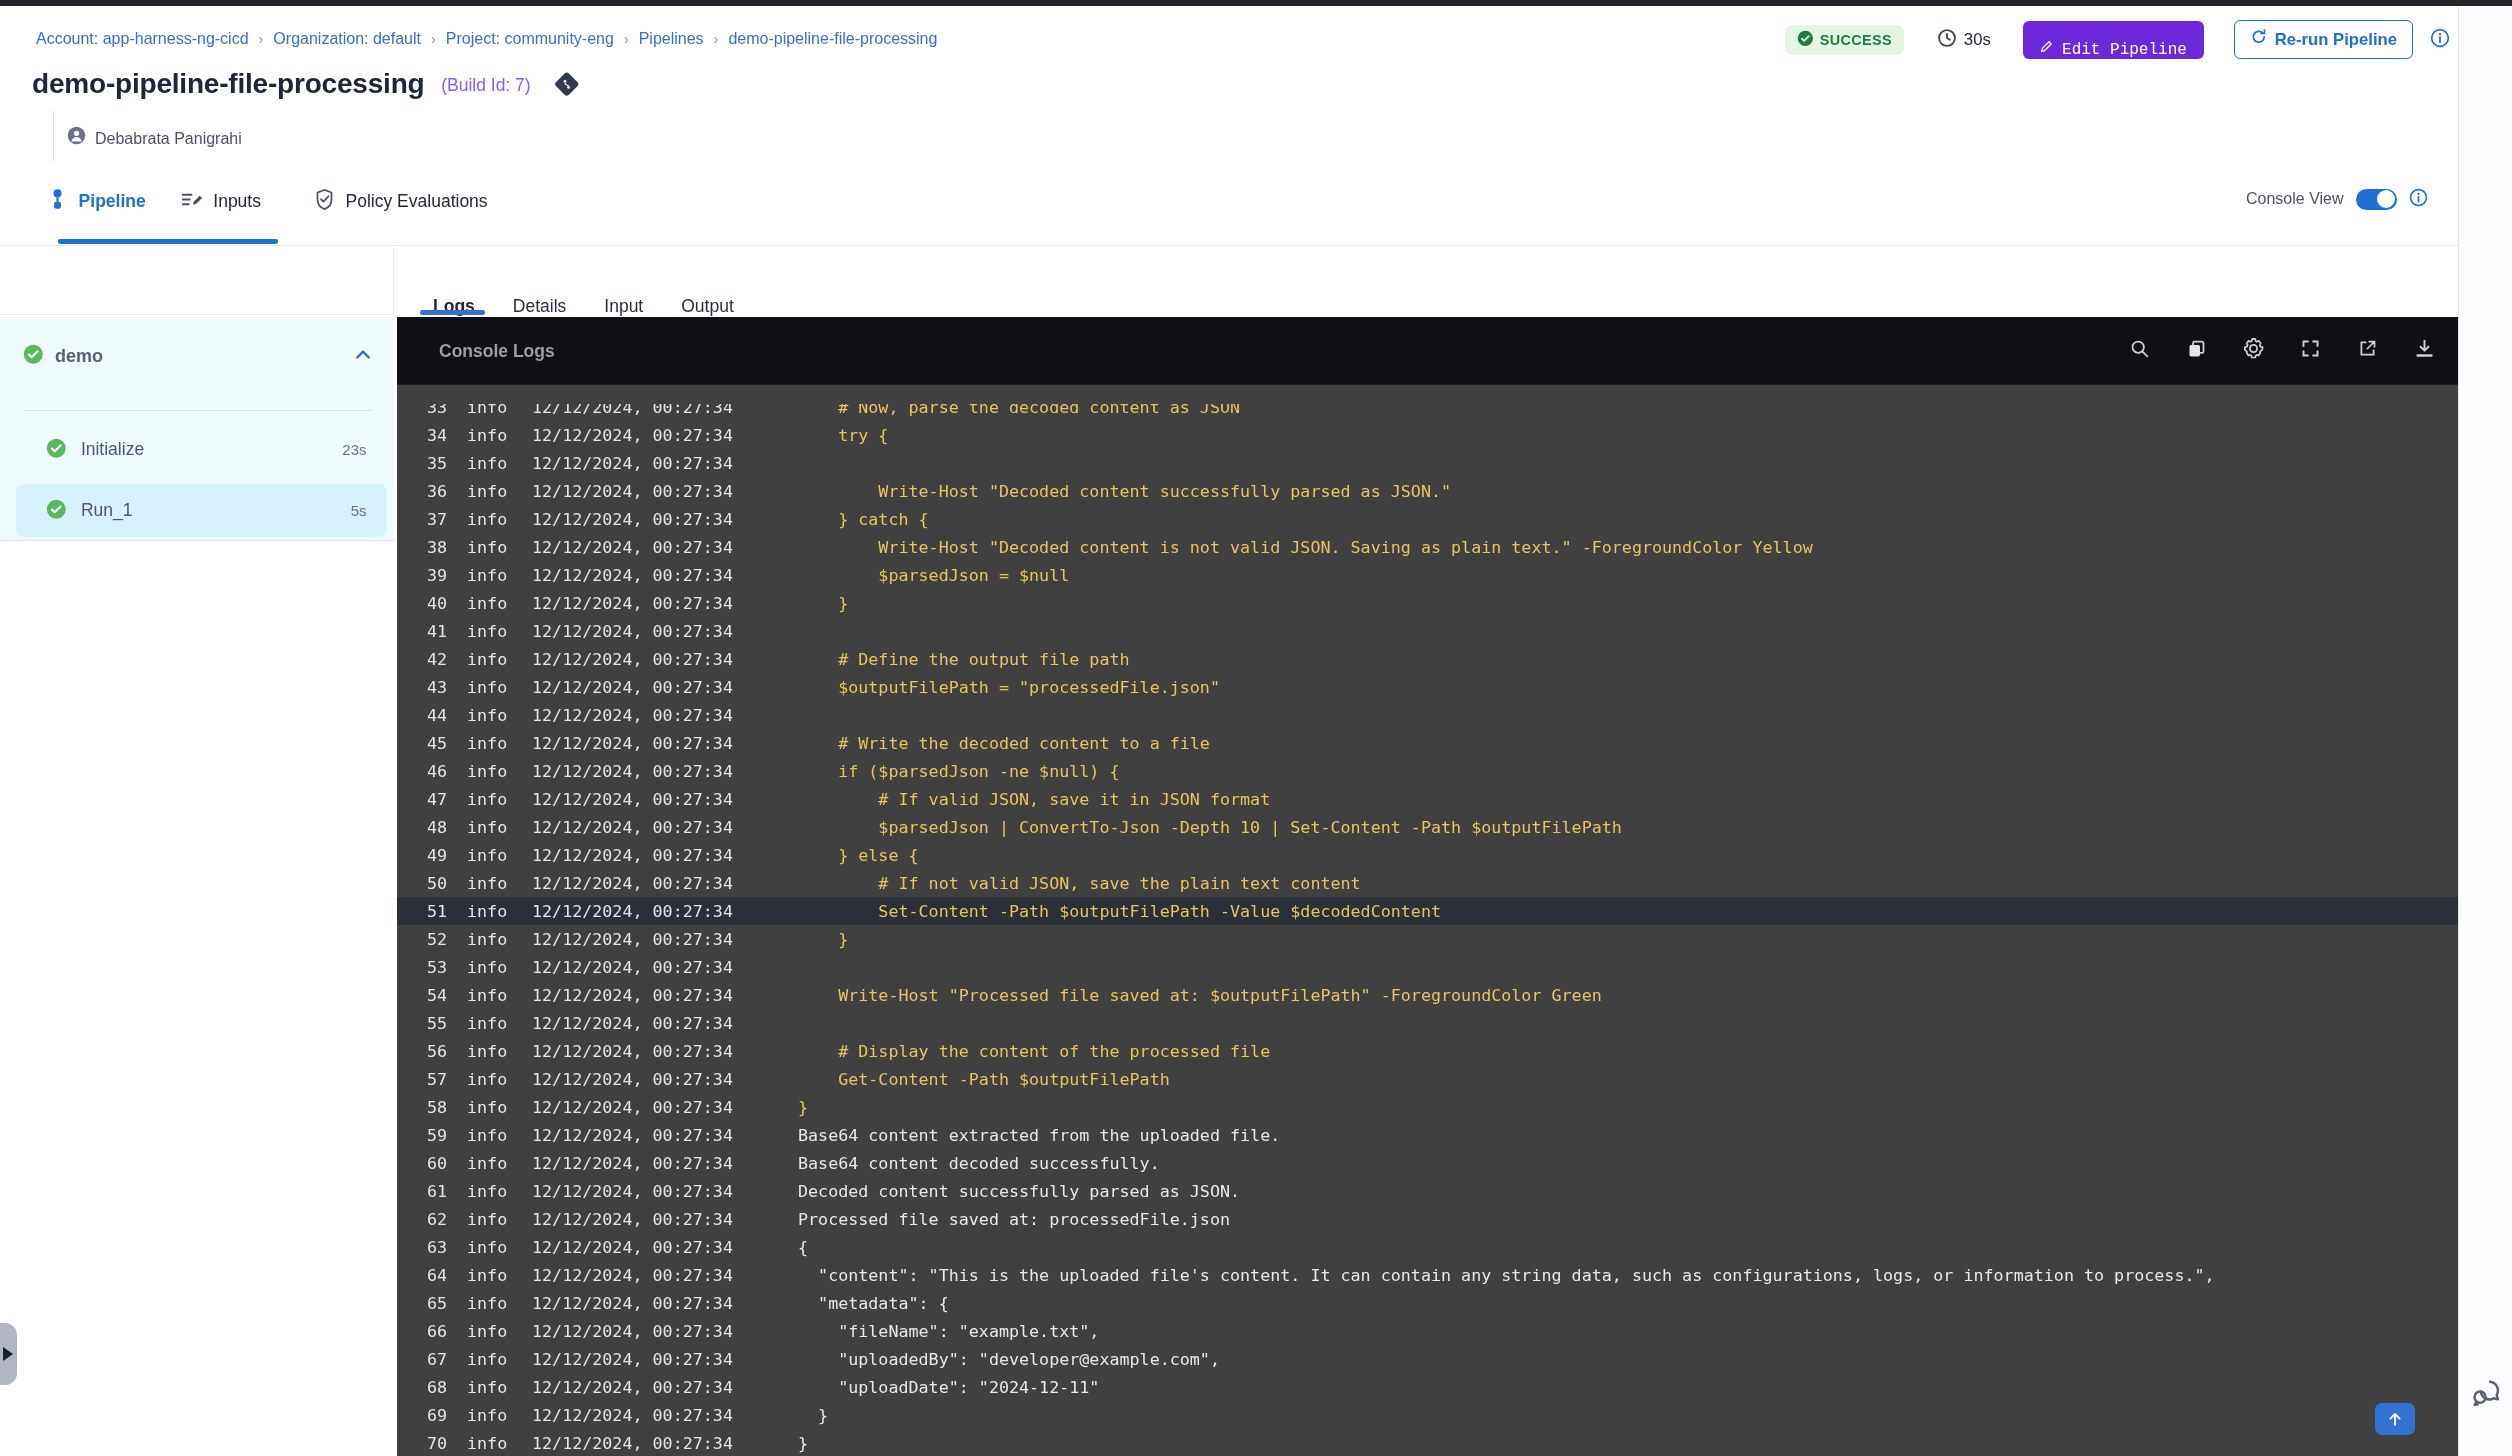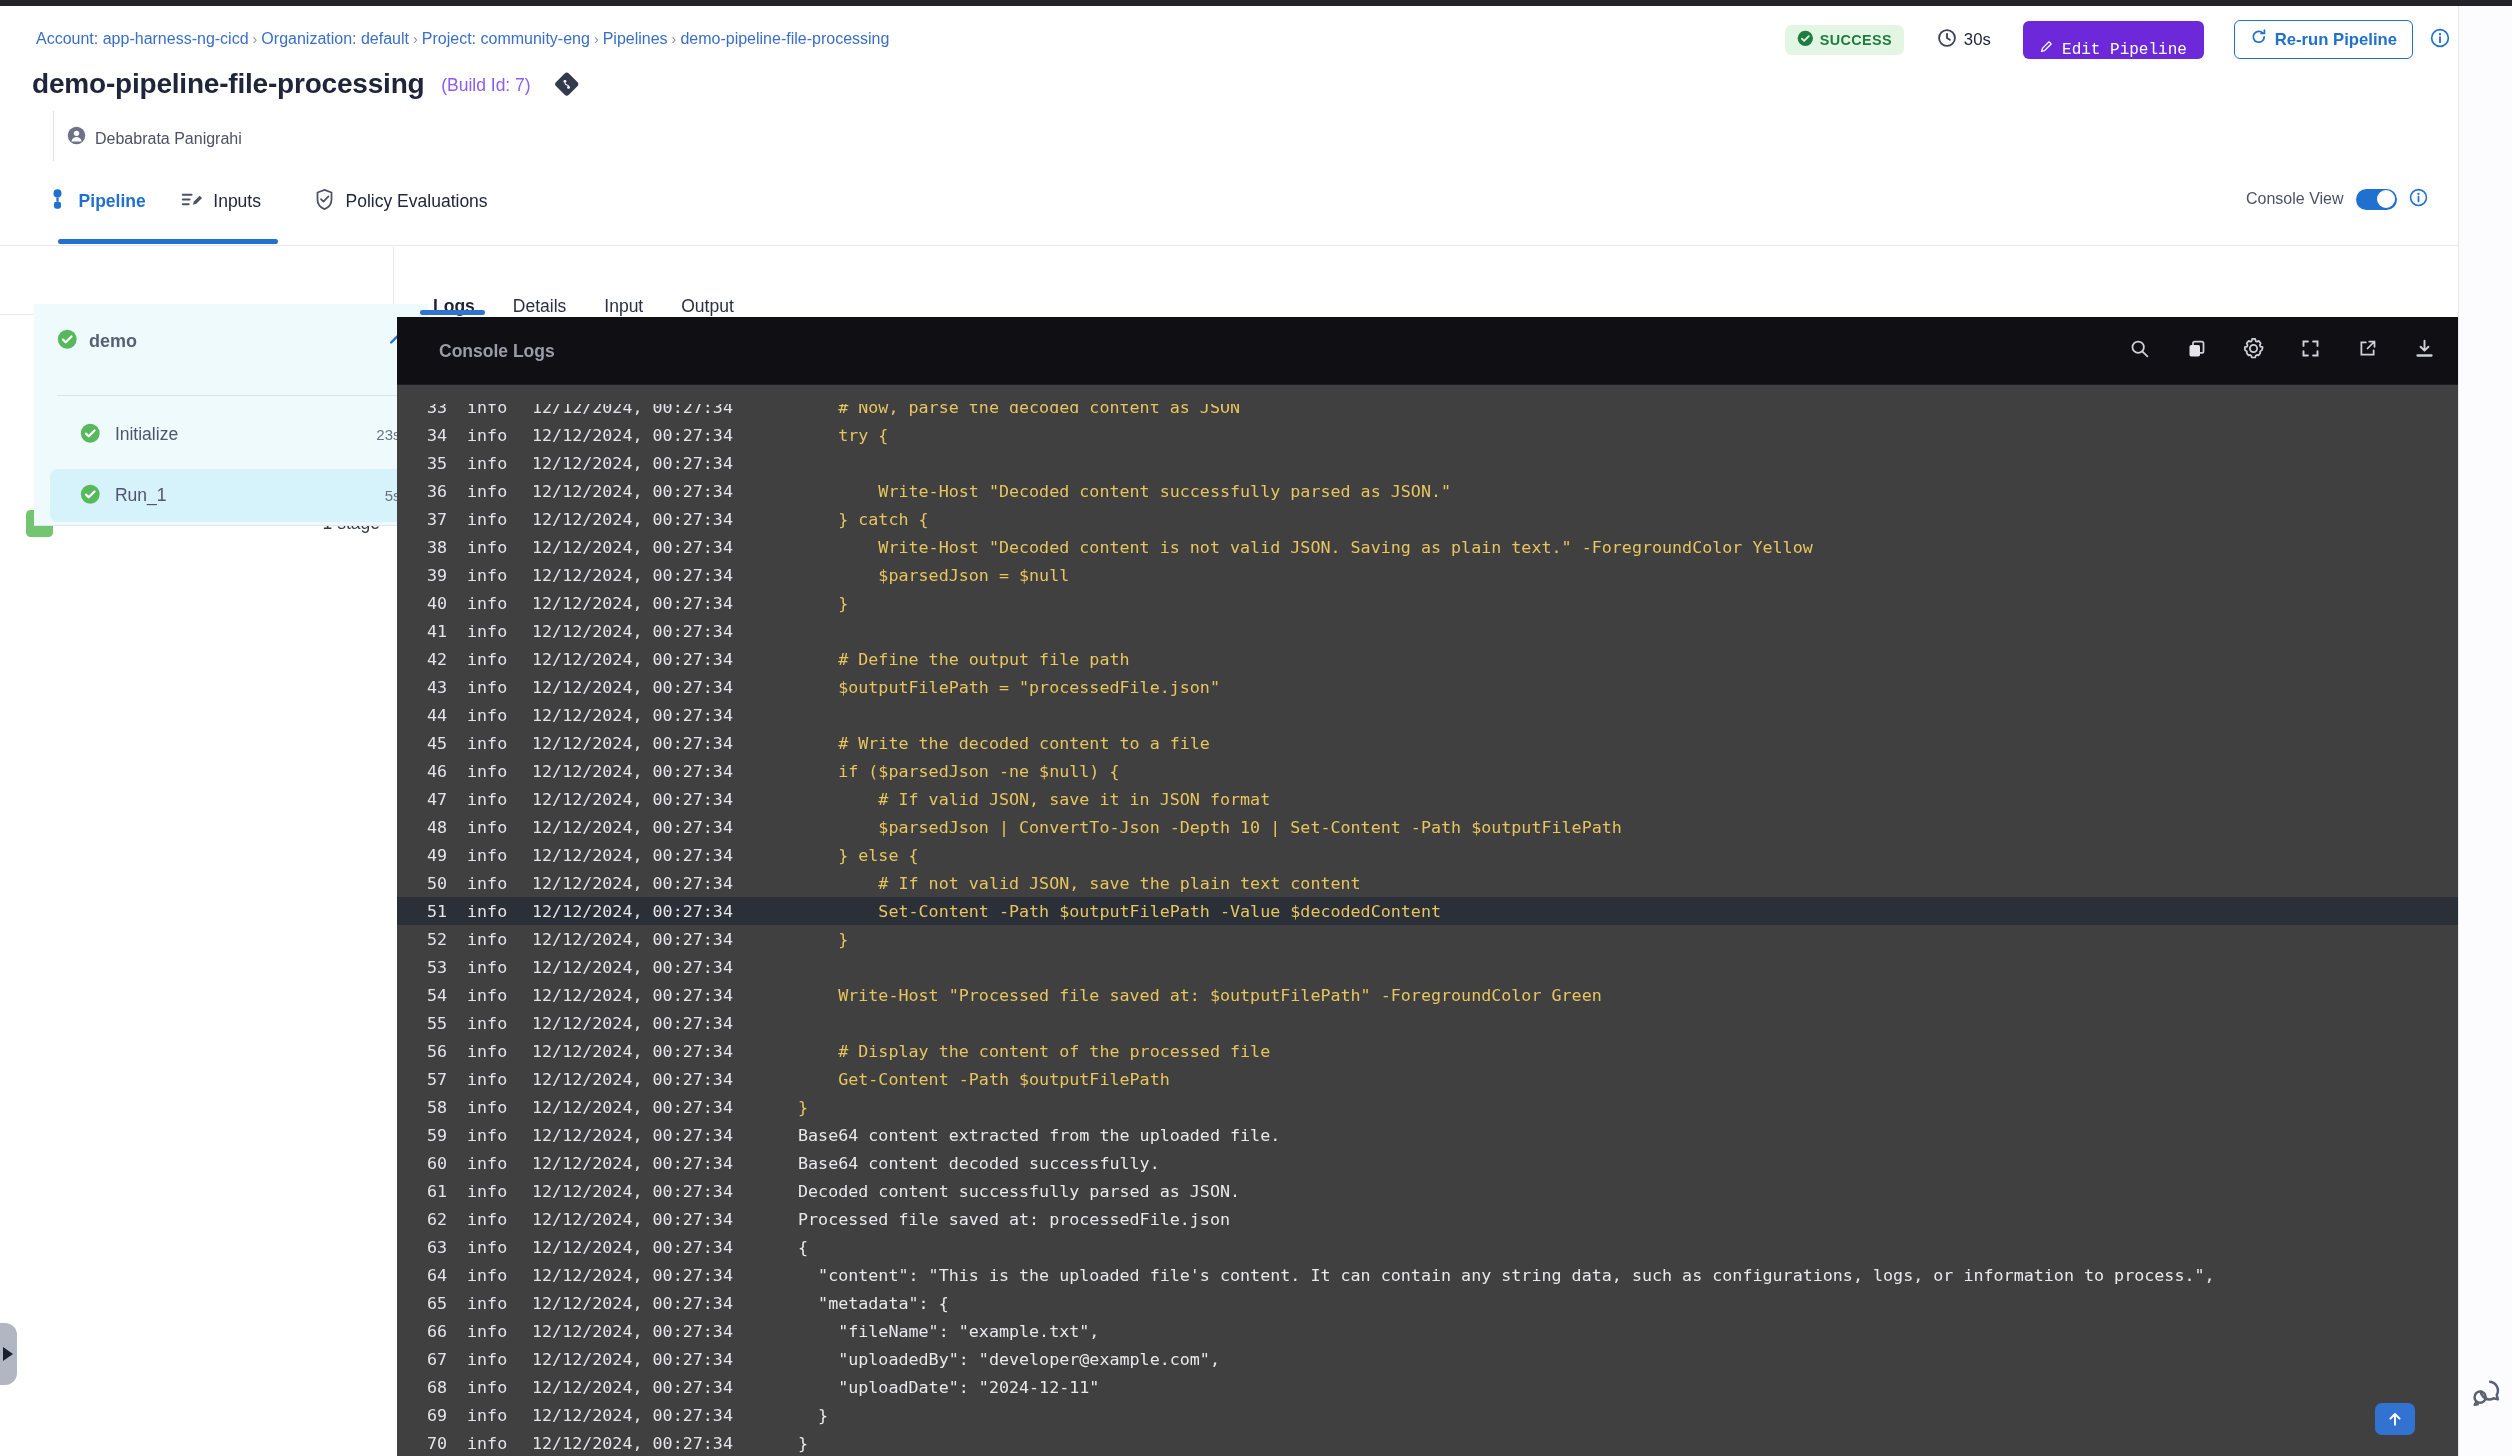--- a/index.html
+++ b/index.html
@@ -7,21 +7,21 @@
   #app {
     position:relative; width:2512px; height:1457px; overflow:hidden;
     font-family:"Liberation Sans", sans-serif; background:#ffffff; color:#1f2433;
   }
   .abs { position:absolute; }
 
   
   .topstrip { position:absolute; top:0; left:0; width:2512px; height:6px; background:#232329; z-index:40; }
 
   
-  .breadcrumb { position:absolute; left:36px; top:30px; display:flex; align-items:center; gap:4px;
+  .breadcrumb { position:absolute; left:36px; top:30px; display:flex; align-items:center; gap:10px;
     font-size:16px; color:#3a6fc9; white-space:nowrap; }
   .breadcrumb .crumb { cursor:pointer; }
   .breadcrumb .sep { color:#8f95a8; font-size:14.4px; }
 
   
   .header-actions { position:absolute; top:20px; left:1785px; display:flex; align-items:center; }
   .status-badge { display:flex; align-items:center; gap:6px; height:30px; padding:0 12px;
     background:#e3f6e4; border-radius:6.8px; }
   .status-badge .txt { font-size:14.4px; font-weight:bold; letter-spacing:0.4px; color:#1e7d3f; }
   .clock-group { display:flex; align-items:center; gap:6.8px; margin-left:33px; }
@@ -60,22 +60,22 @@
   .console-view { position:absolute; left:2246px; top:188px; display:flex; align-items:center; gap:12px; }
   .console-view .lbl { font-size:16px; color:#4d5166; }
   .toggle { width:41px; height:21px; border-radius:10.6px; background:#2071cf; position:relative; cursor:pointer; }
   .toggle .knob { position:absolute; top:1.5px; right:1.5px; width:18px; height:18px; border-radius:50%; background:#fff; }
 
   
   .stage-count-row { position:absolute; left:0; top:247px; width:394px; height:68px; background:#fff;
     border-bottom:0.8px solid #e8eaf0; border-right:0.8px solid #e8eaf0; }
   .stage-square { position:absolute; left:26px; top:263px; width:27px; height:27px; border-radius:4.6px; background:#74c56f; }
   .stage-count-label { position:absolute; right:13px; top:266px; font-size:17.5px; color:#343a4e; }
-  .stages-panel { position:absolute; left:0; top:304px; width:394px; height:222px; background:#eefafc;
-    border-bottom:0.8px solid #e0e4ea;margin-left:34px; }
+  .stages-panel { position:absolute; left:0; top:319px; width:394px; height:222px; background:#eefafc;
+    border-bottom:0.8px solid #e0e4ea; }
   .stage-header { position:absolute; left:0; top:12px; width:100%; height:50px; display:flex; align-items:center; cursor:pointer; }
   .stage-header .chk { margin-left:23px; }
   .stage-header .lbl { margin-left:11.4px; font-size:18px; font-weight:600; color:#5a5f75; }
   .stage-header .chev { position:absolute; right:21px; top:13.7px; }
   .stage-divider { position:absolute; left:23px; top:91px; width:349px; height:0.8px; background:#d9e3e8; }
   .step-row { position:absolute; left:16px; width:371px; height:53px; display:flex; align-items:center;
     border-radius:7.6px; cursor:pointer; }
   .step-row.selected { background:#d6f3fb; }
   .step-init { top:104px; }
   .step-run { top:165px; }

